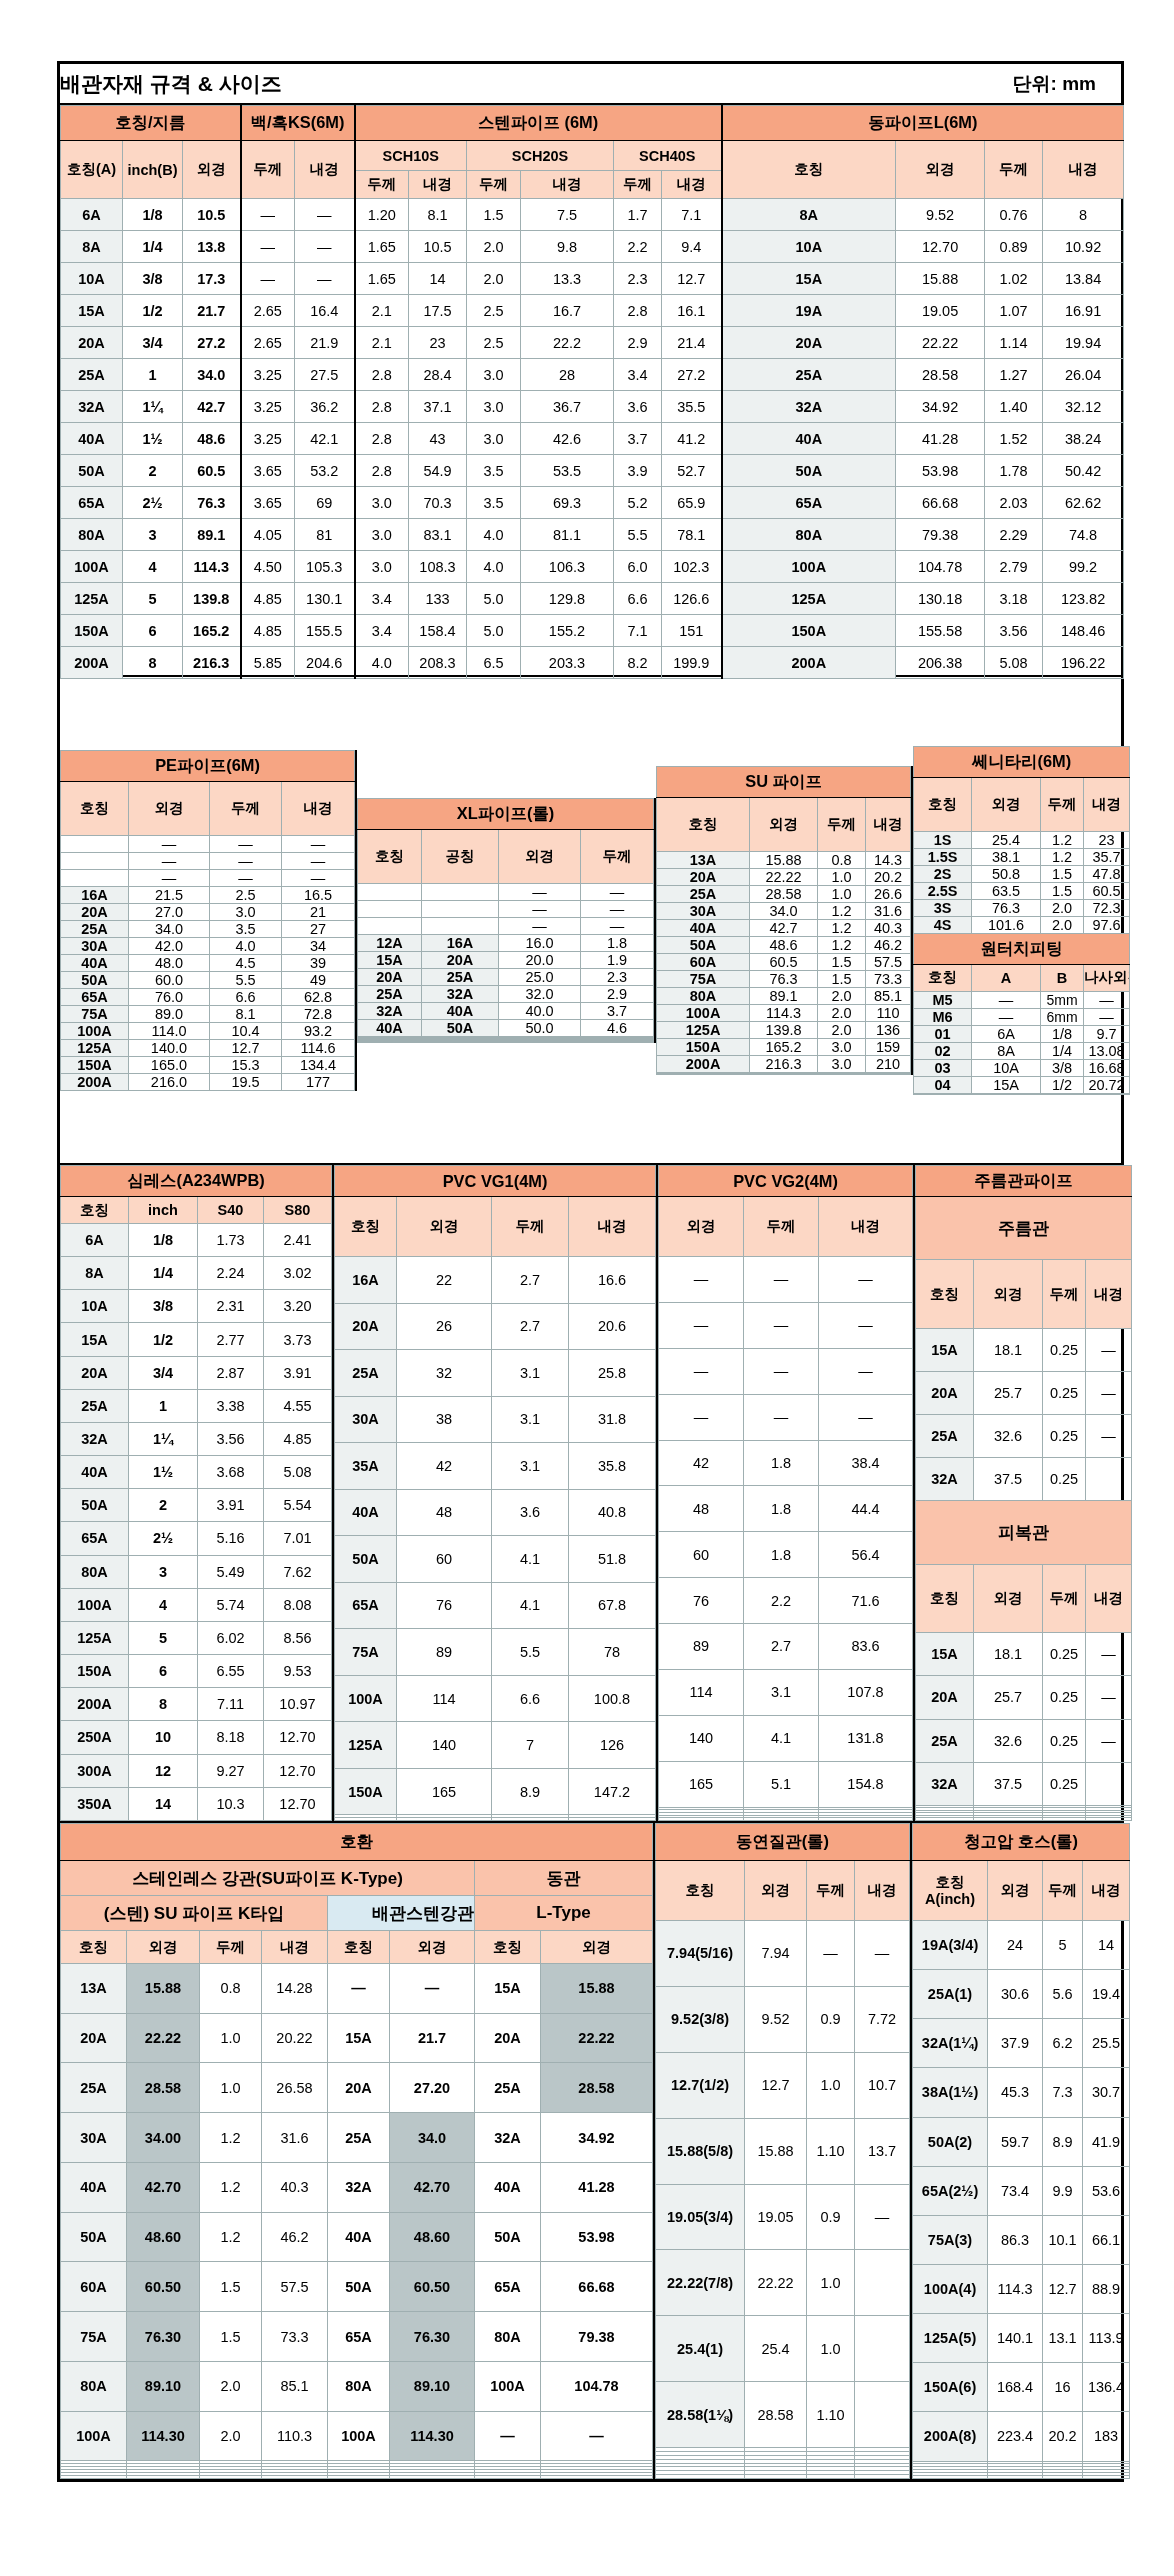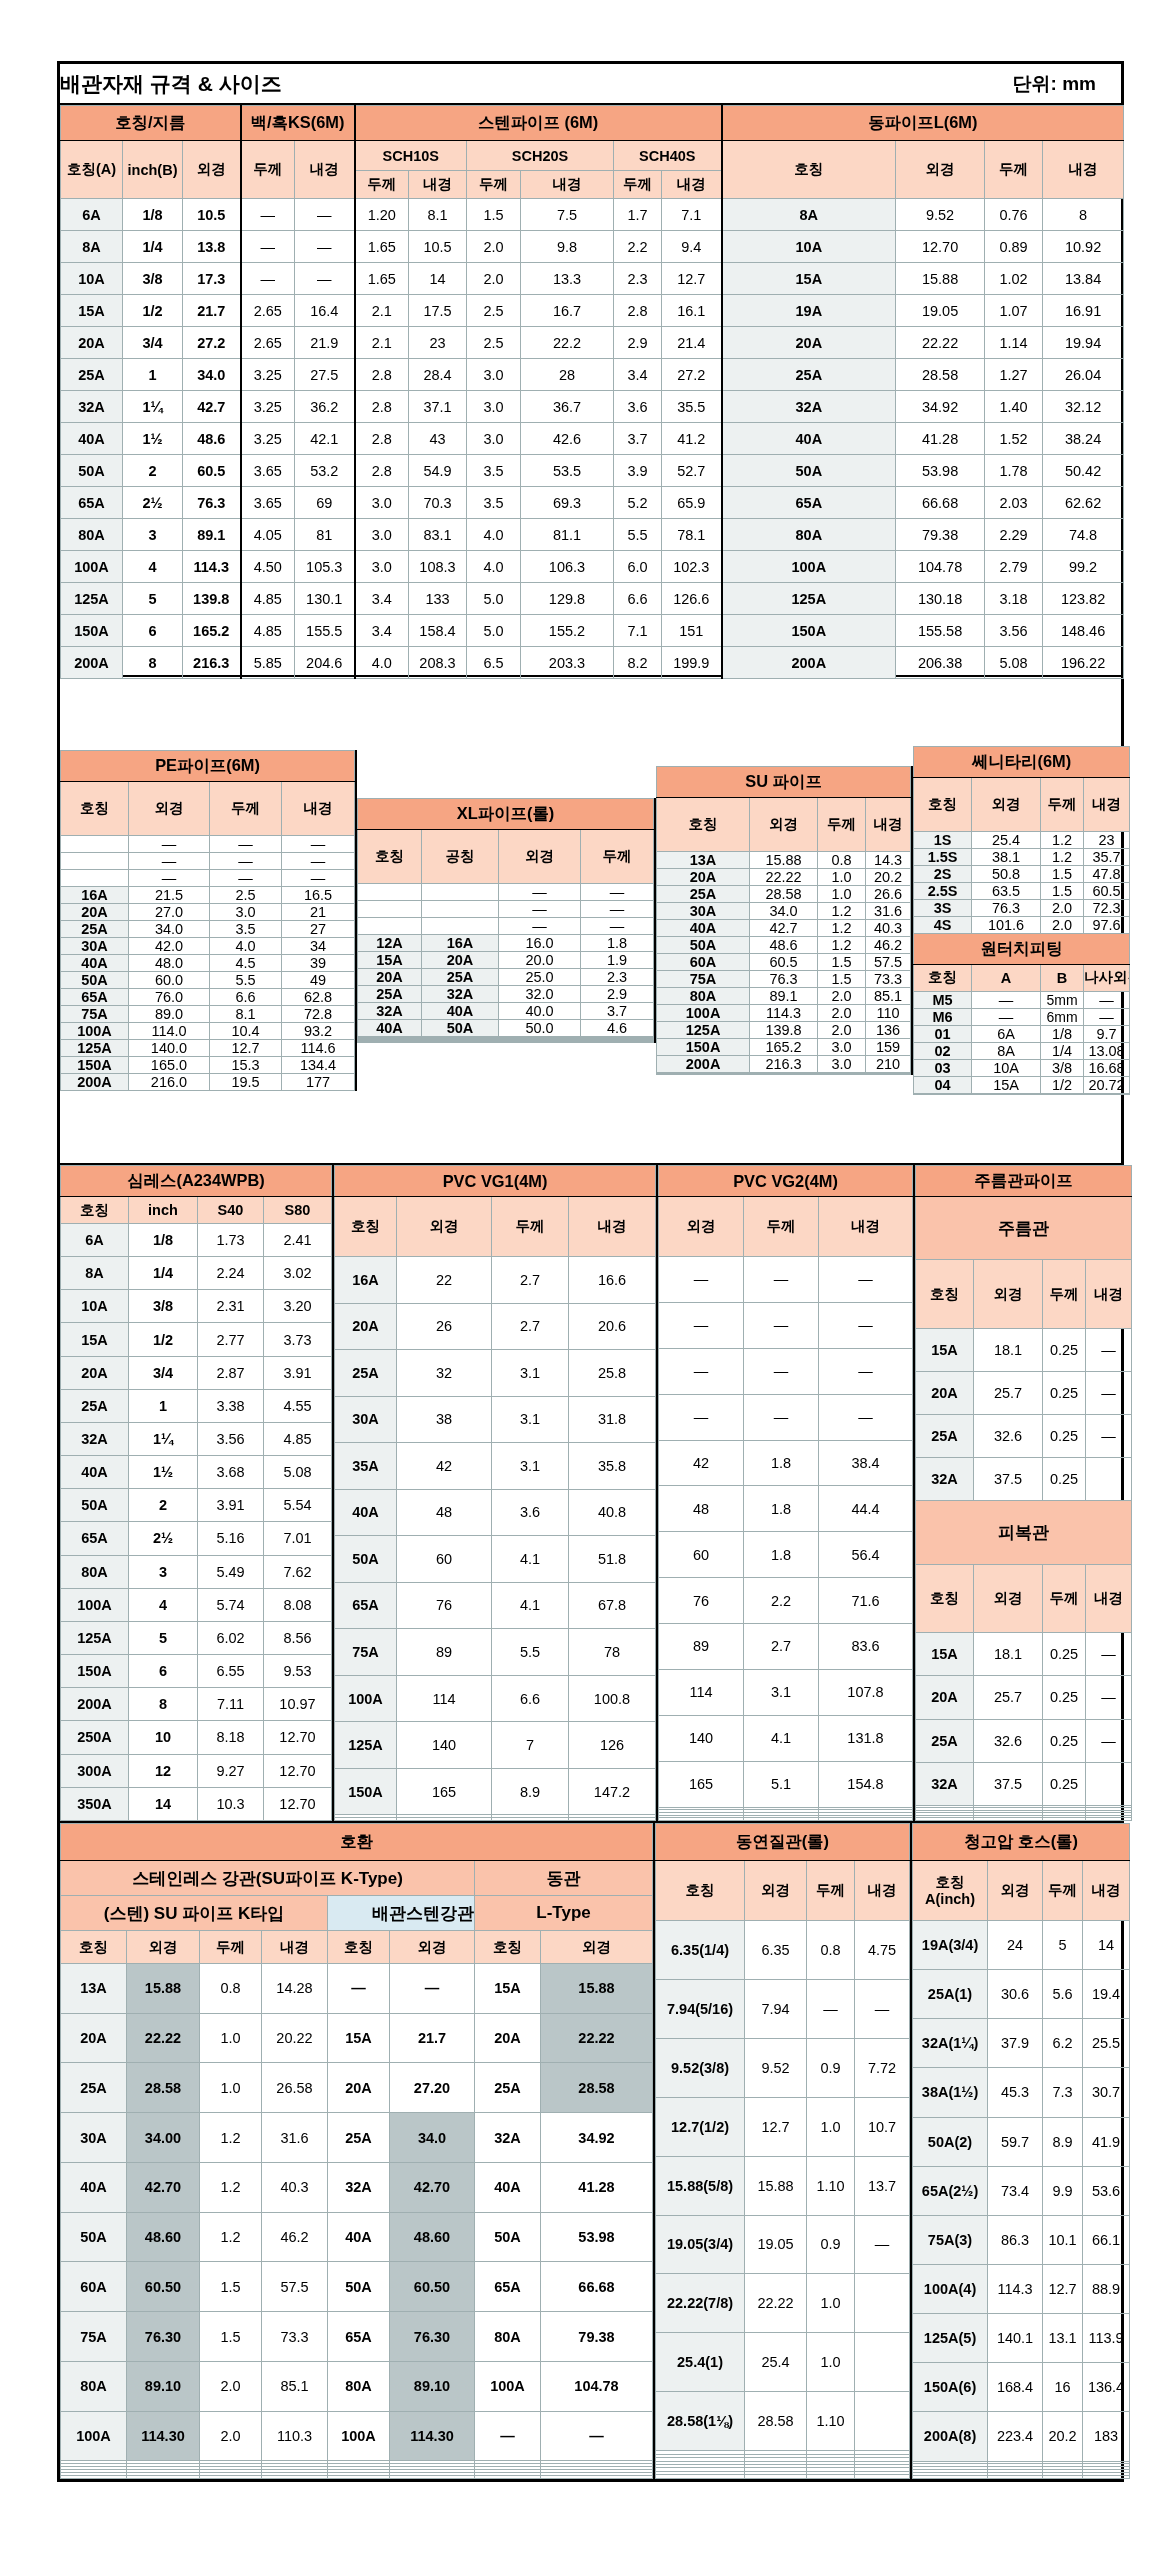--- a/index.html
+++ b/index.html
@@ -1509,26 +1509,20 @@
               </tr>
             <tr class="hdr" style="height:60px">
               <th>호칭</th>
               <th>외경</th>
               <th>두께</th>
               <th>내경</th>
             </tr>
           </thead>
           <tbody>
               <tr>
-                <td class="lbl">6.35(1/4)</td>
-                <td>6.35</td>
-                <td>0.8</td>
-                <td>4.75</td>
-              </tr>
-              <tr>
                 <td class="lbl">7.94(5/16)</td>
                 <td>7.94</td>
                 <td>—</td>
                 <td>—</td>
               </tr>
               <tr>
                 <td class="lbl">9.52(3/8)</td>
                 <td>9.52</td>
                 <td>0.9</td>
                 <td>7.72</td>

